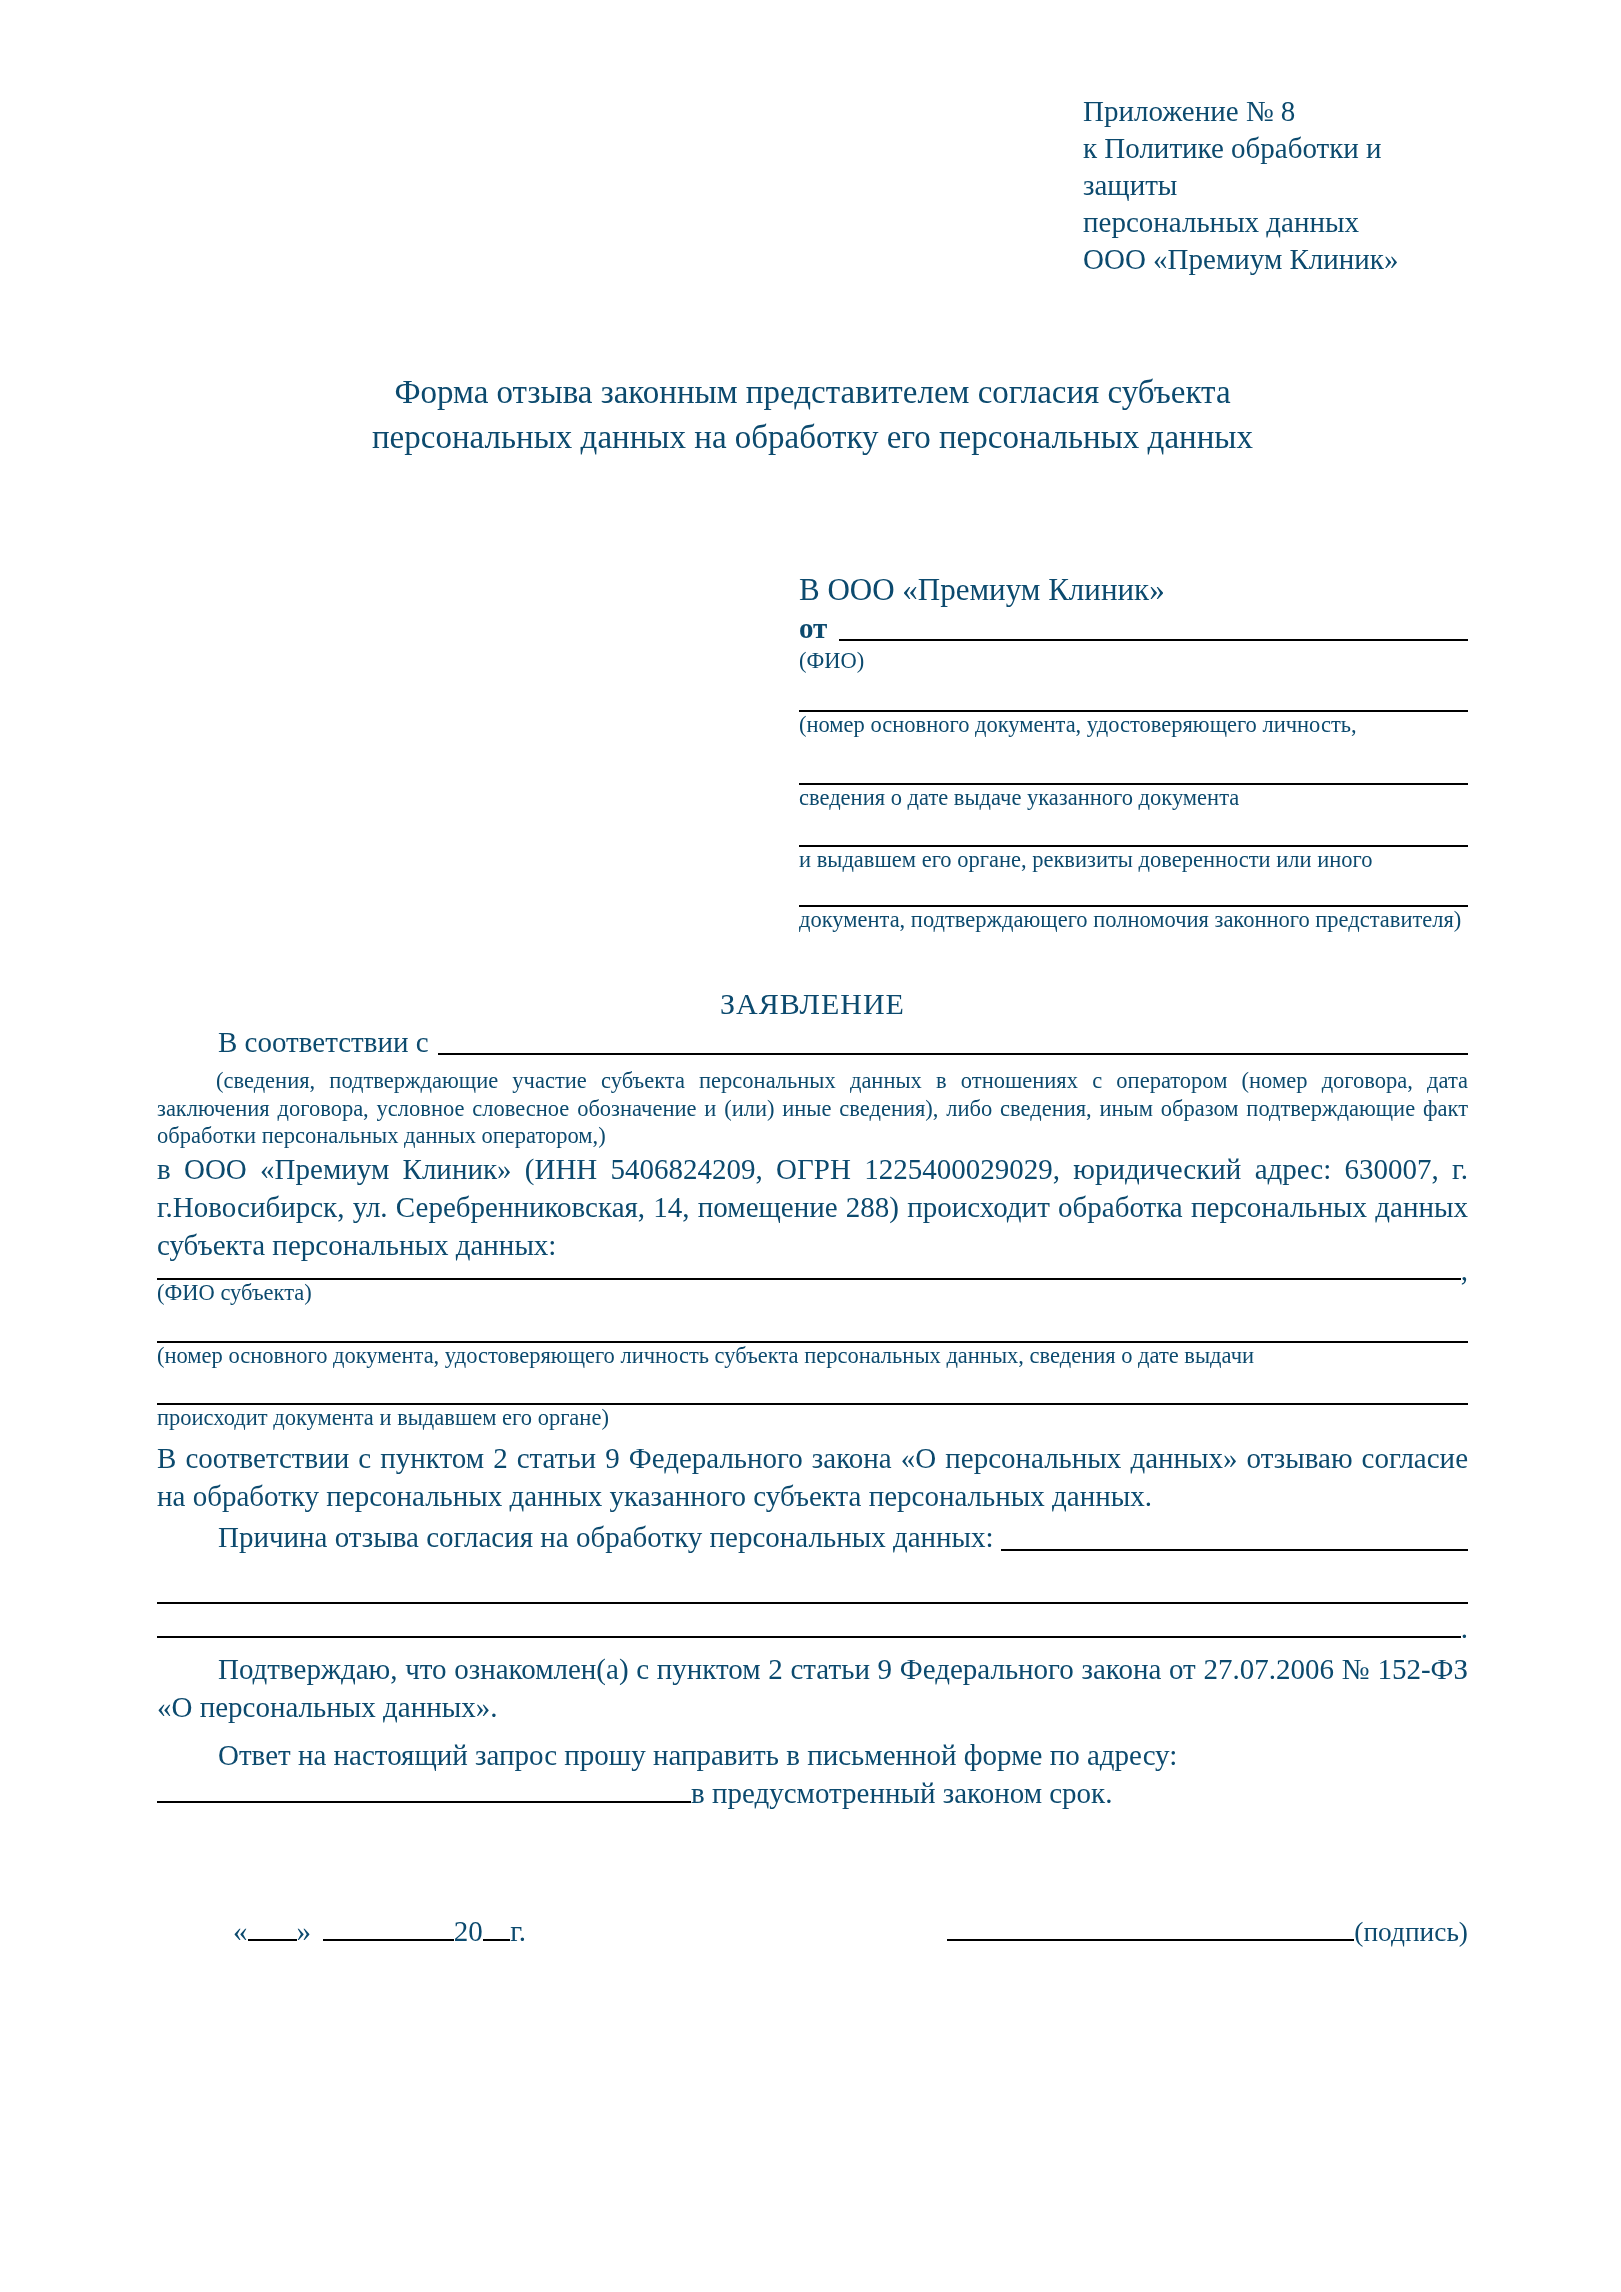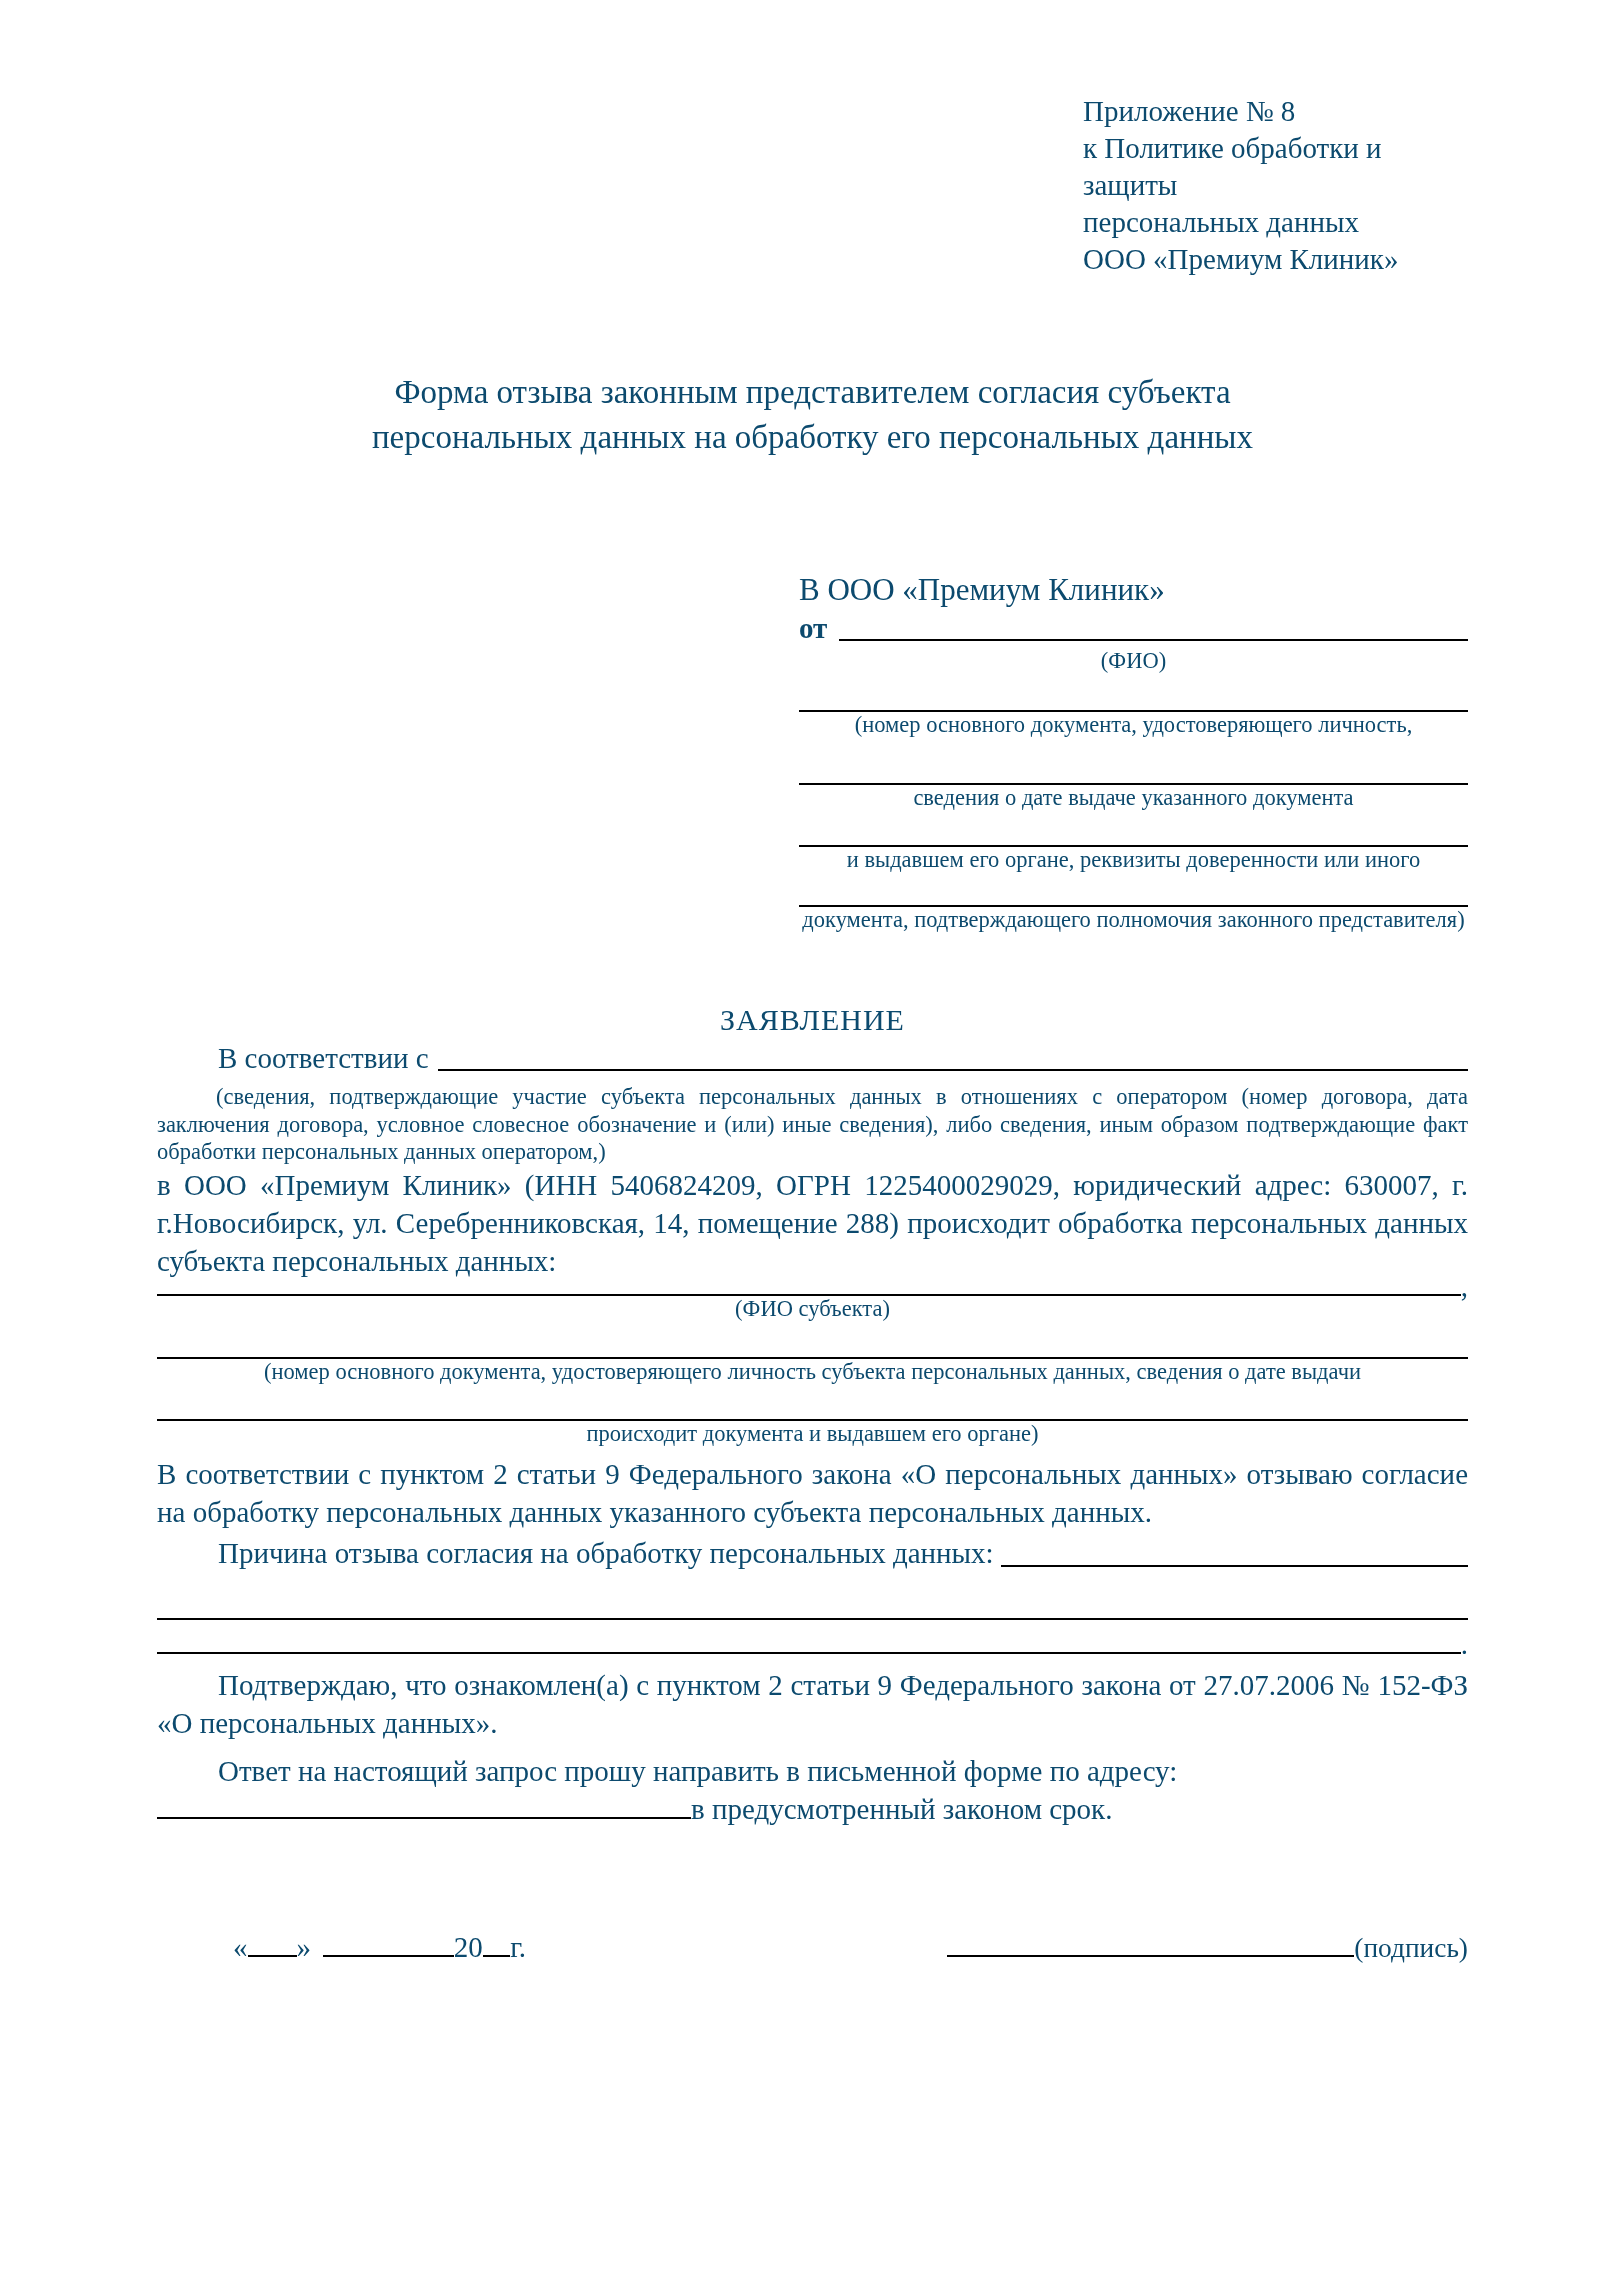--- a/index.html
+++ b/index.html
@@ -29,25 +29,25 @@
 
   .addressee { margin-top:110px; margin-left:642px; }
   .addr-to { font-size:31px; line-height:39px; }
 
   .fill-row { display:flex; }
   .fill-row .label { white-space:nowrap; font-size:29px; line-height:39px; }
   .fill { flex:1 1 auto; border-bottom:2.9px solid #000; align-self:flex-end; margin-bottom:6.9px; }
   .from-row { height:39px;font-weight:bold; }
   .from-row .label { padding-right:11.8px; }
 
-  .cap { font-size:22.5px; line-height:25.5px; text-align:center; }
+  .cap { font-size:22.5px; line-height:25.5px; text-align:left; }
   .blank { border-bottom:2.9px solid #000; }
   .b1 { height:36px; } .b2 { height:46px; } .b3 { height:34px; } .b4 { height:33px; }
 
-  .heading { margin-top:67px; text-align:center; font-size:30px; line-height:39px; letter-spacing:1px; }
+  .heading { margin-top:51px; text-align:center; font-size:30px; line-height:39px; letter-spacing:1px; }
 
   .body-par { font-size:29px; line-height:38px; text-align:justify; }
   .indent { text-indent:61px; }
 
   .intro-row { height:39px; padding-left:61px; }
 
   .small-par {
     margin-top:5.9px;
     font-size:22.5px; line-height:27.4px;
     text-align:justify; text-indent:59px;

